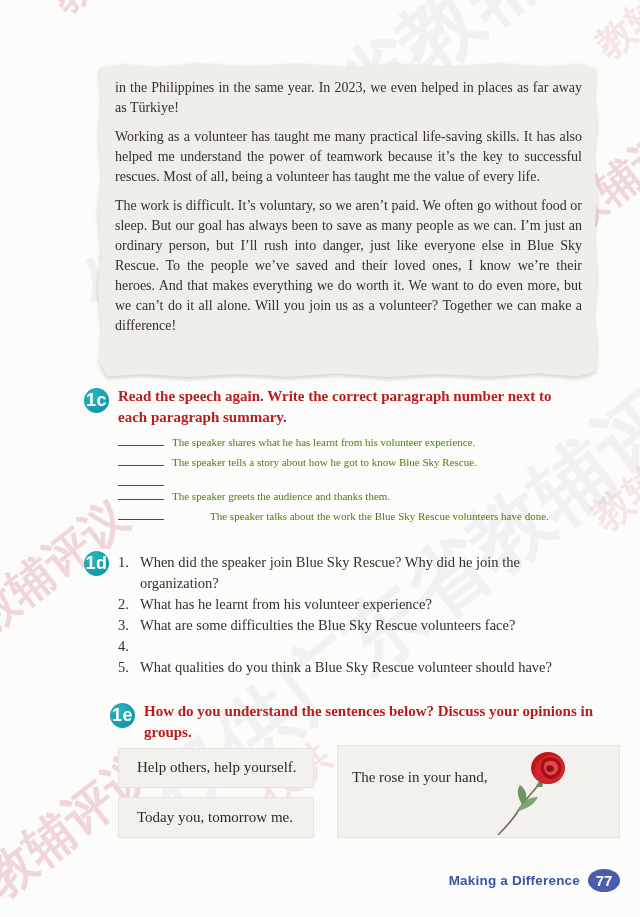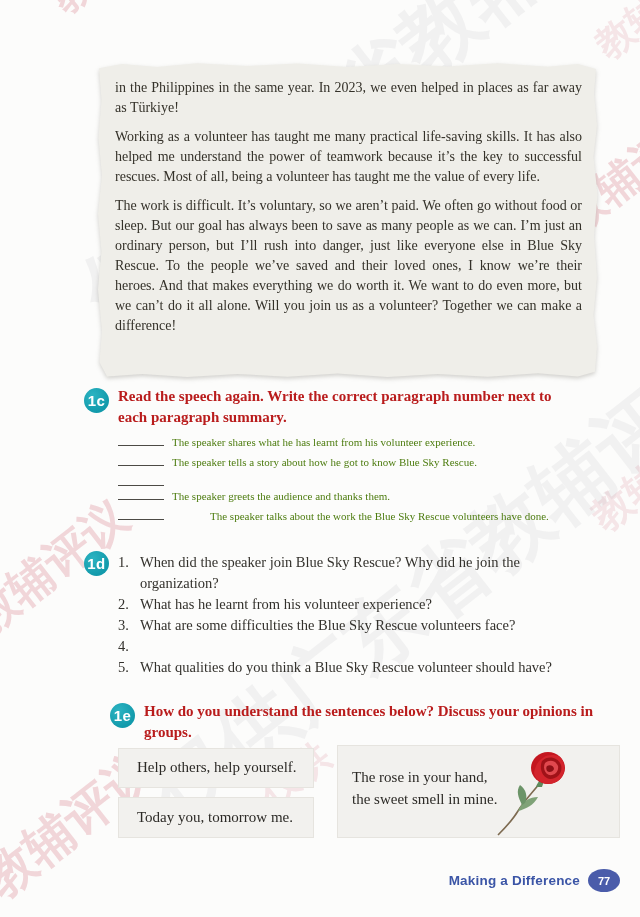--- a/index.html
+++ b/index.html
@@ -58,21 +58,21 @@
   #sec-1d { top: 549px; }
   #sec-1e { top: 701px; margin-left: 26px; }
 
   .badge {
     position: absolute; left: 0; top: 2px;
     width: 25px; height: 25px;
     border-radius: 50%;
     background: radial-gradient(circle at 35% 30%, #2cb4c2, #129aab 70%);
     color: #ffffff;
     font-family: "Liberation Sans", sans-serif;
-    font-weight: bold; font-size: 15px;
+    font-weight: bold; font-size: 18px;
     display: flex; align-items: center; justify-content: center;
     letter-spacing: 0.5px;
   }
   .sec-body { margin-left: 34px; }
   .sec-title {
     font-weight: bold;
     font-size: 15px;
     line-height: 21px;
     color: #b91c1c;
     width: 460px;
@@ -114,21 +114,21 @@
     display: flex; align-items: center; gap: 8px;
     font-family: "Liberation Sans", sans-serif;
   }
   .footer-title {
     color: #3b55a6; font-weight: bold; font-size: 13.5px; letter-spacing: 0.2px;
   }
   .page-badge {
     width: 32px; height: 23px;
     background: #4a5caa;
     border-radius: 50%;
-    color: #ffffff; font-size: 11px; font-weight: bold;
+    color: #ffffff; font-size: 15px; font-weight: bold;
     display: flex; align-items: center; justify-content: center;
   }
 </style>
 </head>
 <body>
 
 <div class="wm wm-pink" style="left:40px; top:-18px; font-size:40px;">教辅评议</div>
 <div class="wm wm-pink-lighter" style="left:585px; top:30px; font-size:38px;">教辅评议</div>
 <div class="wm wm-pink" style="left:548px; top:200px; font-size:44px;">教辅评议</div>
 <div class="wm wm-pink-lighter" style="left:580px; top:500px; font-size:40px;">教辅评议</div>
@@ -209,21 +209,20 @@
 </div>
 
 <div class="quote-box" id="quote-1">
   <span>Help others, help yourself.</span>
 </div>
 <div class="quote-box" id="quote-2">
   <span>Today you, tomorrow me.</span>
 </div>
 <div class="quote-box" id="quote-3">
   <div>The rose in your hand,</div>
-  <div>the sweet smell in mine.</div>
 </div>
 
 <svg class="rose" width="84" height="92" viewBox="0 0 84 92">
   <path d="M6 88 C 14 80, 20 74, 26 64 C 32 54, 40 46, 48 36" fill="none" stroke="#7d6a50" stroke-width="1.6"></path>
   <path d="M26 64 C 34 62, 42 58, 46 50 C 38 50, 30 54, 26 64 Z" fill="#7fa277"></path>
   <path d="M30 58 C 26 50, 24 44, 28 38 C 34 42, 36 50, 33 56 Z" fill="#6c9468"></path>
   <path d="M44 40 C 46 34, 50 30, 54 28 L 50 40 Z" fill="#5f8a5c"></path>
   <ellipse cx="56" cy="21" rx="17" ry="16" fill="#c4161f"></ellipse>
   <path d="M42 26 C 44 12, 56 4, 68 10 C 74 16, 74 28, 66 34 C 56 40, 44 36, 42 26 Z" fill="#d3242c"></path>
   <path d="M50 14 C 56 8, 66 10, 69 18 C 71 25, 66 32, 58 32 C 50 31, 47 21, 50 14 Z" fill="#a01218"></path>

